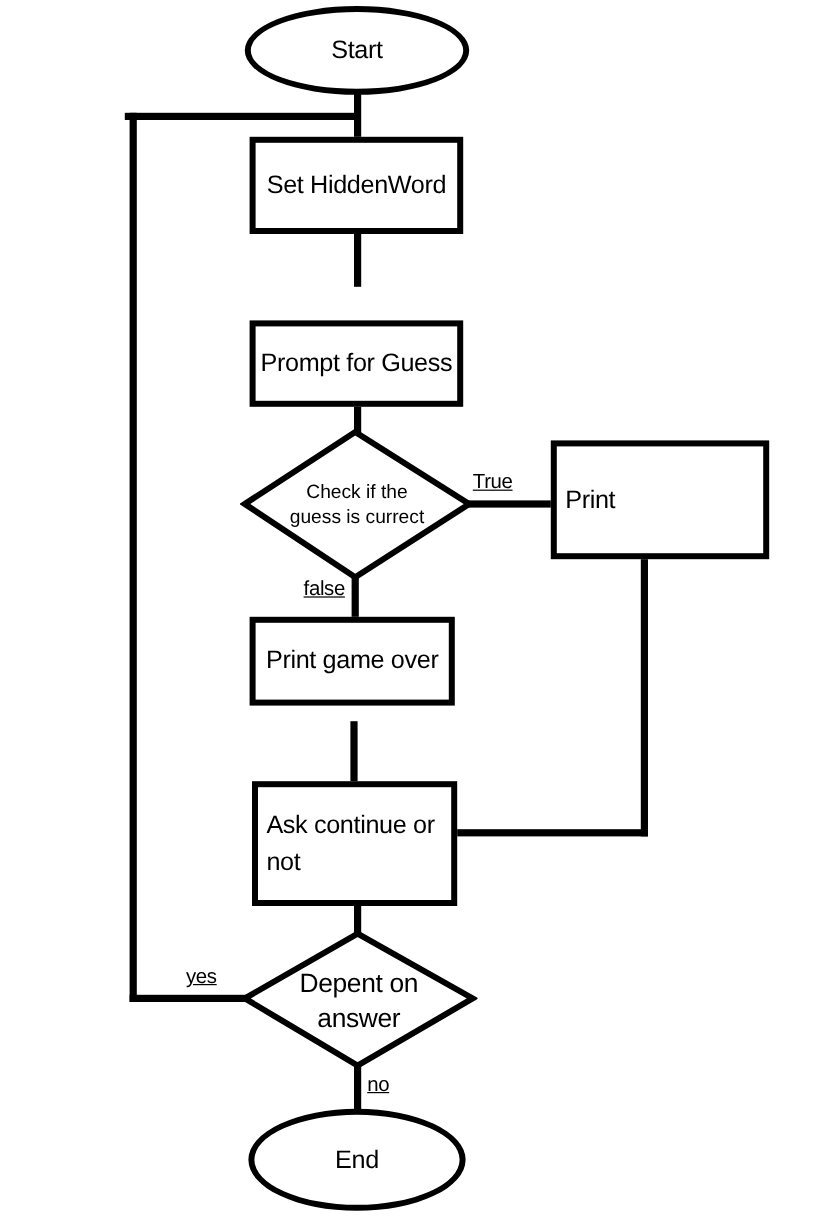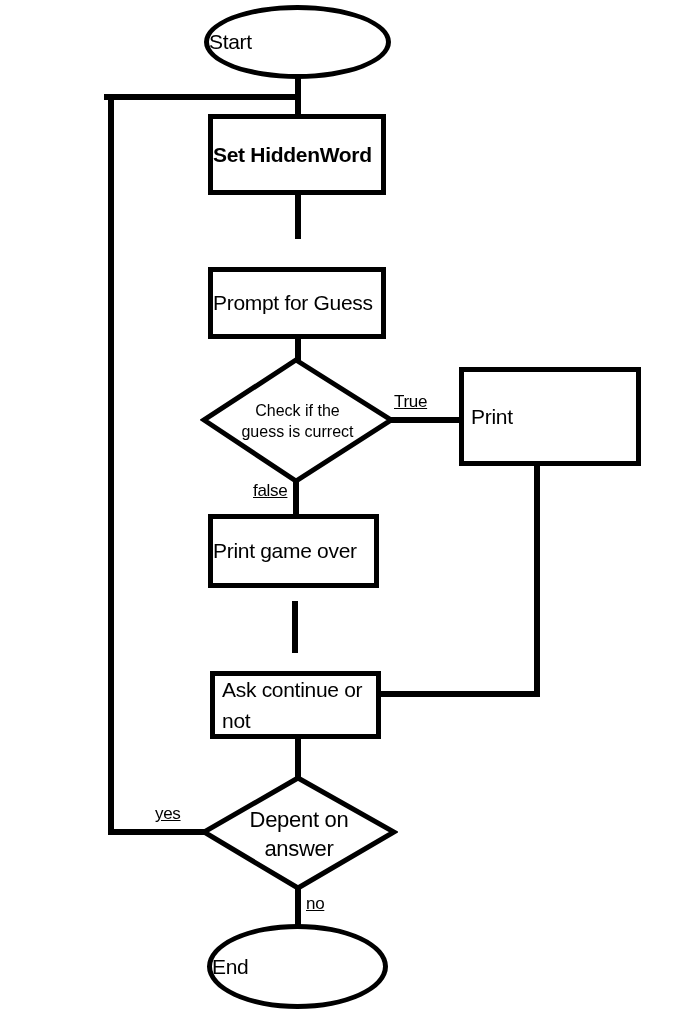--- a/index.html
+++ b/index.html
@@ -21,21 +21,21 @@
     background: var(--stroke, #000000);
     z-index: 1;
   }
   .shape {
     position: absolute;
     box-sizing: border-box;
     border: 5px solid var(--stroke, #000000);
     background: var(--fill, #ffffff);
     display: flex;
     align-items: center;
-    justify-content: flex-start;
+    justify-content: center;
     font-size: 21px;
     letter-spacing: -0.3px;
     white-space: nowrap;
     z-index: 2;
   }
   .terminator { border-radius: 50%; }
   .process-left {
     justify-content: flex-start;
     white-space: normal;
   }
@@ -96,21 +96,21 @@
   <div class="line" style="left:378px;top:691px;width:162px;height:6px;"></div>
   <div class="line" style="left:293px;top:477px;width:6px;height:40px;"></div>
   <div class="line" style="left:292px;top:601px;width:6px;height:52px;"></div>
   <div class="line" style="left:295px;top:736px;width:6px;height:44px;"></div>
   <div class="line" style="left:295px;top:884px;width:6px;height:42px;"></div>
 
   <div class="shape terminator" style="left:204px;top:5px;width:187px;height:74px;">
     <span>Start</span>
   </div>
 
-  <div class="shape" style="left:208px;top:114px;width:178px;height:81px;font-weight:bold;">
+  <div class="shape" style="left:208px;top:114px;width:178px;height:81px;">
     <span>Set HiddenWord</span>
   </div>
 
   <div class="shape" style="left:208px;top:237px;width:178px;height:72px;margin-top:30px;">
     <span>Prompt for Guess</span>
   </div>
 
   <div class="diamond" style="left:200px;top:356px;width:195px;height:129px;">
     <svg width="195" height="129" viewBox="0 0 195 129">
       <polygon points="96,4 191,64 96,125 4,64"></polygon>
@@ -124,21 +124,21 @@
   <div class="shape process-left" style="left:459px;top:367px;width:182px;height:99px;">
     <div class="multiline">
       <div>Print</div>
     </div>
   </div>
 
   <div class="shape" style="left:208px;top:514px;width:171px;height:74px;">
     <span>Print game over</span>
   </div>
 
-  <div class="shape process-left" style="left:210px;top:651px;width:171px;height:68px;margin-top:20px;">
+  <div class="shape process-left" style="left:210px;top:651px;width:171px;height:104px;">
     <div class="multiline">
       <div>Ask continue or</div>
       <div>not</div>
     </div>
   </div>
 
   <div class="diamond" style="left:200px;top:774px;width:198px;height:119px;">
     <svg width="198" height="119" viewBox="0 0 198 119">
       <polygon points="98,4 194,58 98,114 4,58"></polygon>
     </svg>

